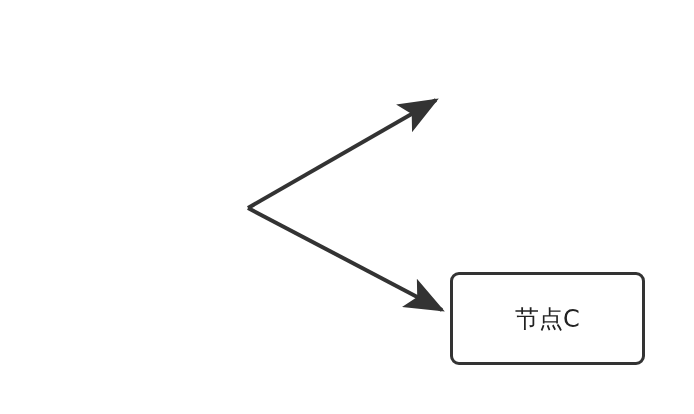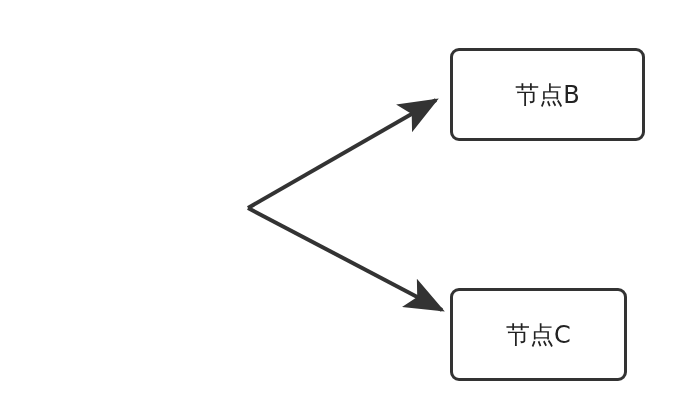--- a/index.html
+++ b/index.html
@@ -53,44 +53,40 @@
   }
   #node-b {
     left: 450px;
     top: 48px;
     width: 195px;
     height: 93px;
   }
   #node-c {
     left: 450px;
     top: 272px;
-    width: 177px;
+    width: 195px;
     height: 93px;
-    margin-top: 16px;
   }
 </style>
 </head>
 <body>
 
 <div id="diagram-canvas">
 
   <svg id="edge-layer" viewBox="0 0 694 414" width="694" height="414" xmlns="http://www.w3.org/2000/svg">
     <defs>
       <marker id="arrow-head" markerWidth="10" markerHeight="8" refX="9.2" refY="4" orient="auto" markerUnits="strokeWidth">
         <path d="M 0 0 L 10 4 L 0 8 L 2.2 4 Z" fill="#333333"></path>
       </marker>
     </defs>
 
     <line x1="248" y1="208" x2="436" y2="100" stroke="#333333" stroke-width="4" stroke-linecap="butt" marker-end="url(#arrow-head)"></line>
 
     <line x1="248" y1="208" x2="442" y2="310" stroke="#333333" stroke-width="4" stroke-linecap="butt" marker-end="url(#arrow-head)"></line>
   </svg>
 
 
-  <div class="node" id="node-b">
-    <span class="node-label">节点B</span>
-  </div>
 
   <div class="node" id="node-c">
     <span class="node-label">节点C</span>
   </div>
 
 </div>
 
 </body></html>

